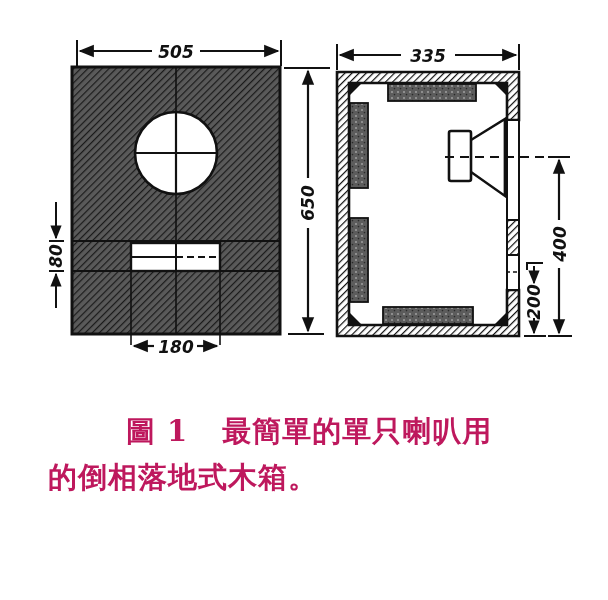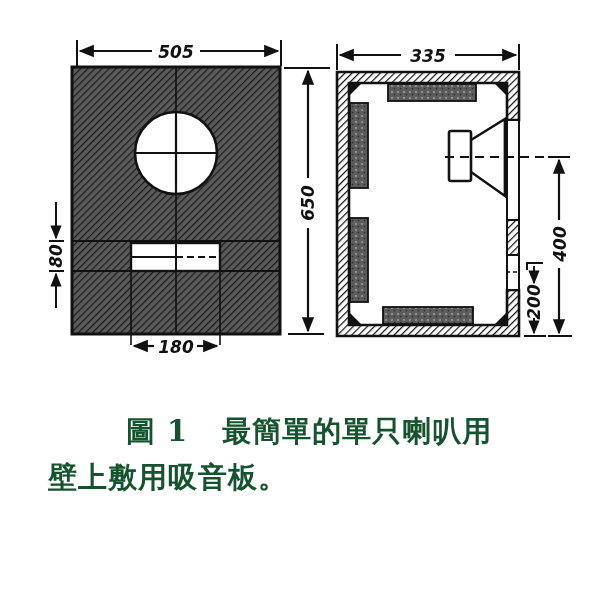--- a/index.html
+++ b/index.html
@@ -3,21 +3,21 @@
   <meta charset="utf-8">
   <style>
     html, body { margin: 0; padding: 0; background: #ffffff; }
     body { width: 608px; height: 600px; position: relative; overflow: hidden;
            font-family: "DejaVu Serif", "Liberation Serif", serif; color: #111; }
     #figure { position: absolute; left: 0; top: 0; width: 608px; height: 380px; }
     .dimtext { font-family: "DejaVu Sans", "Liberation Sans", sans-serif; font-style: italic;
                font-weight: bold; font-size: 17px; fill: #111; }
     #caption { position: absolute; left: 48px; top: 408px; width: 540px;
                font-family: "DejaVu Serif", "Liberation Serif", serif; font-weight: bold;
-               font-size: 29px; line-height: 46px; color: #14532d; letter-spacing: 1px; }
+               font-size: 29px; line-height: 46px; color: #be185d; letter-spacing: 1px; }
     .cap-line { display: block; white-space: nowrap; }
     .cap-line.first { padding-left: 78px; }
     .cap-label { margin-right: 34px; }
   </style>
 </head>
 <body>
 
 <svg id="figure" viewBox="0 0 608 380" xmlns="http://www.w3.org/2000/svg">
   <defs>
     <pattern id="hatchDense" patternUnits="userSpaceOnUse" width="5" height="5" patternTransform="rotate(45)">
@@ -145,14 +145,14 @@
       <line x1="534" y1="266" x2="534" y2="283" stroke="#111" stroke-width="2" marker-end="url(#arr)"></line>
       <line x1="534" y1="318" x2="534" y2="333" stroke="#111" stroke-width="2" marker-end="url(#arr)"></line>
       <line x1="524" y1="336" x2="546" y2="336" stroke="#111" stroke-width="2"></line>
       <text class="dimtext" x="0" y="0" text-anchor="middle" transform="translate(540,302) rotate(-90)">200</text>
     </g>
   </g>
 </svg>
 
 <div id="caption">
   <span class="cap-line first"><span class="cap-label">圖 1</span><span>最簡單的單只喇叭用</span></span>
-  <span class="cap-line">壁上敷用吸音板。</span>
+  <span class="cap-line">的倒相落地式木箱。</span>
 </div>
 
 </body></html>

